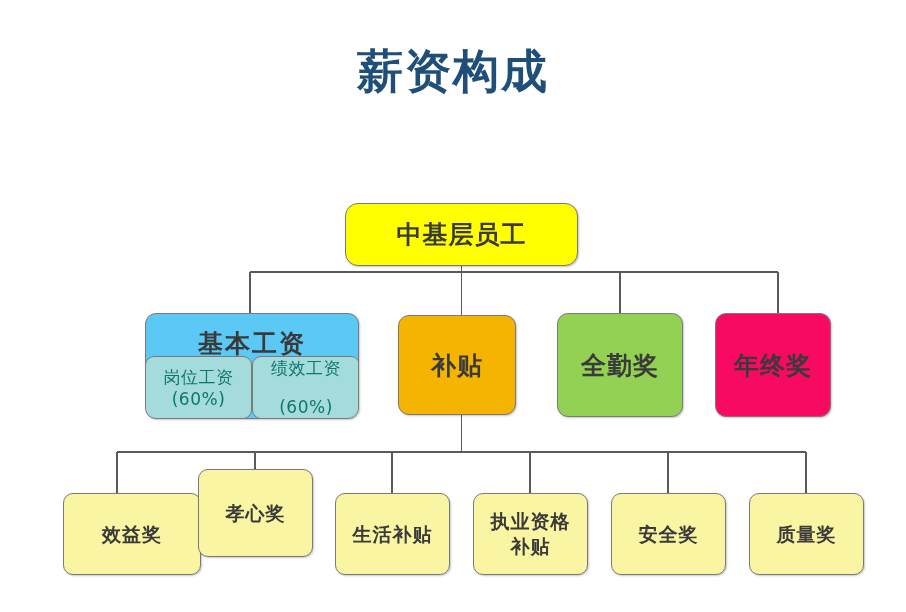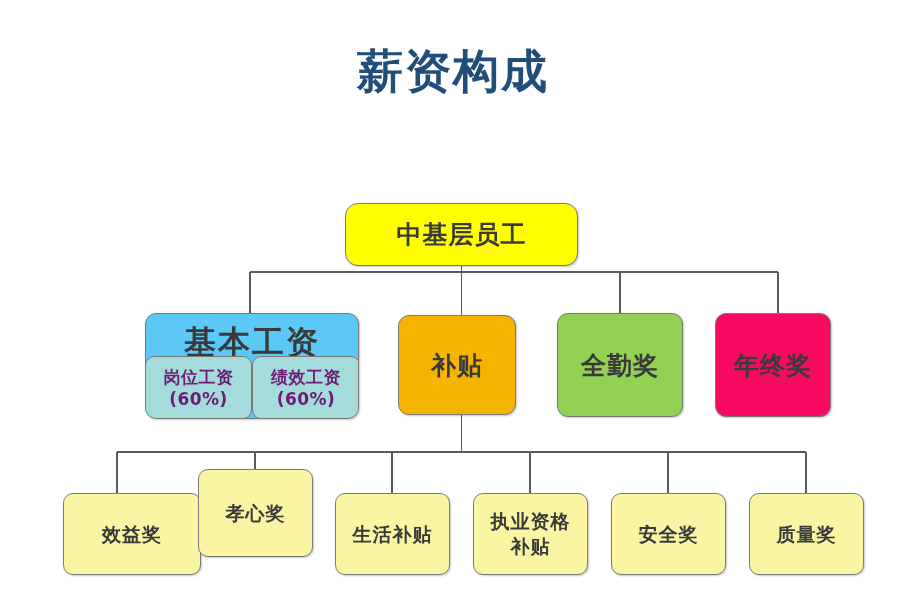--- a/index.html
+++ b/index.html
@@ -83,45 +83,45 @@
   }
   .group-basic-title {
     position: absolute;
     left: 0;
     top: 0;
     width: 100%;
     height: 58px;
     display: flex;
     align-items: center;
     justify-content: center;
-    font-size: 32px;
+    font-size: 25px;
     font-weight: 700;
     color: #3a3a3a;
     letter-spacing: 2px;
   }
   .subbox {
     position: absolute;
     box-sizing: border-box;
     top: 42px;
     height: 63px;
     background: #A3DCDA;
     border: 1px solid #7a7a7a;
     border-radius: 9px;
     display: flex;
     flex-direction: column;
     align-items: center;
     justify-content: center;
     font-size: 17px;
-    font-weight: 700;
-    color: #701a75;
+    font-weight: 400;
+    color: #0f766e;
     line-height: 22px;
     letter-spacing: 0.5px;
   }
   .subbox.left  { left: -1px;  width: 107px; }
-  .subbox.right { left: 106px; width: 108px; }
+  .subbox.right { left: 106px; width: 108px; justify-content: space-between; }
 
   .node-leaf {
     background: #FAF5A3;
     font-size: 19px;
     border-radius: 10px;
     line-height: 25px;
     font-weight: 700;
     letter-spacing: 1px;
   }
   .leaf-text { display: block; }

